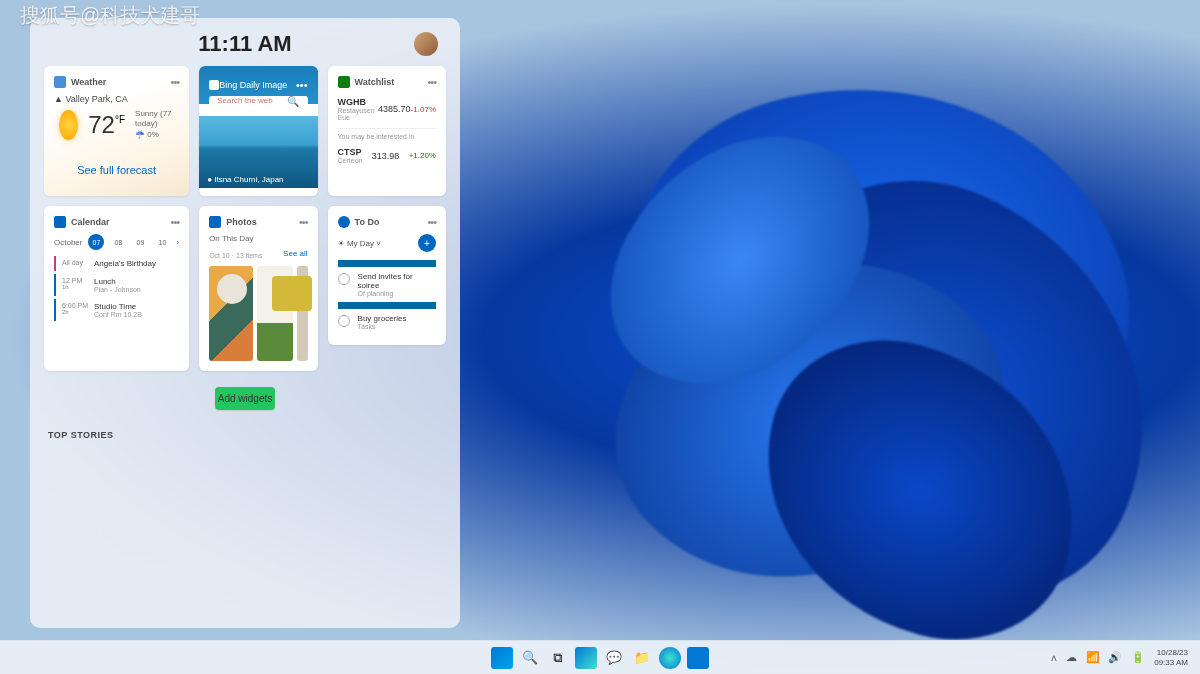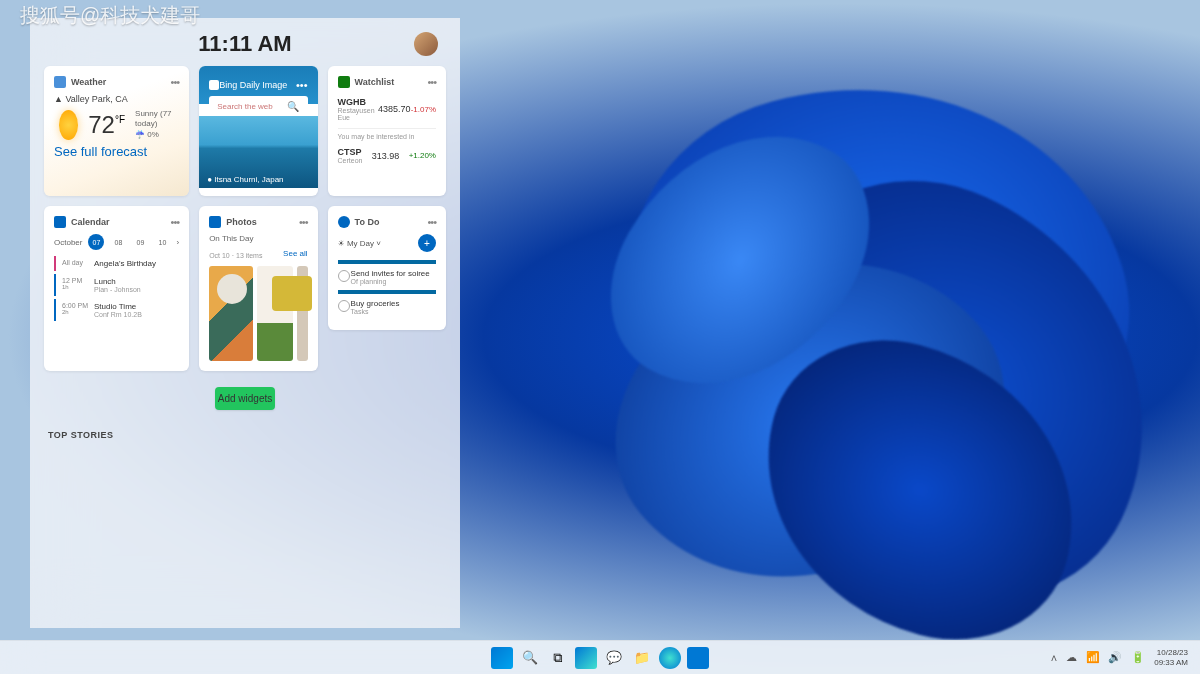--- a/index.html
+++ b/index.html
@@ -1,42 +1,42 @@
 <!DOCTYPE html>
 <html><head>
 <meta charset="utf-8">
 <style>
 *{box-sizing:border-box;margin:0;padding:0;font-family:'Segoe UI',sans-serif}
 body{width:1200px;height:674px;overflow:hidden;position:relative;background:linear-gradient(135deg,#a8c5e0 0%,#9db8d4 100%)}
 .desktop{position:absolute;inset:0;background:radial-gradient(ellipse at 70% 50%,#0a4fd6 0%,#0638a0 30%,#a8c5e0 70%)}
 .bloom{position:absolute;right:0;top:0;width:850px;height:640px}
 .petal{position:absolute;border-radius:50% 80% 50% 80%;filter:blur(1px)}
 .watermark{position:absolute;top:2px;left:20px;font-size:20px;color:rgba(255,255,255,0.85);font-weight:500;z-index:100;text-shadow:0 1px 2px rgba(0,0,0,0.3)}
-.widgets-panel{position:absolute;left:30px;top:18px;width:430px;height:610px;background:rgba(240,243,248,0.82);backdrop-filter:blur(30px);border-radius:0;padding:10px 14px;overflow:hidden}
+.widgets-panel{position:absolute;left:30px;top:18px;width:430px;height:610px;background:rgba(240,243,248,0.82);backdrop-filter:blur(30px);border-radius:10px;padding:10px 14px;overflow:hidden}
 .panel-header{display:flex;justify-content:space-between;align-items:center;padding:4px 8px 10px;position:relative}
 .time{font-size:22px;font-weight:600;color:#222;position:absolute;left:50%;transform:translateX(-50%)}
 .avatar{width:24px;height:24px;border-radius:50%;background:linear-gradient(135deg,#d4a574,#8b5a3c);margin-left:auto}
 .widget-grid{display:grid;grid-template-columns:1fr 1fr 1fr;gap:10px}
 .widget{background:#fff;border-radius:6px;padding:10px;box-shadow:0 1px 3px rgba(0,0,0,0.08);font-size:10px}
 .widget-header{display:flex;align-items:center;gap:5px;margin-bottom:6px}
 .widget-icon{width:12px;height:12px;border-radius:2px}
 .widget-title{font-size:9px;color:#555;font-weight:600;flex:1}
 .widget-menu{color:#888;font-size:11px;letter-spacing:-1px}
 .weather{background:linear-gradient(160deg,#fff 30%,#fef5e6 70%,#f5e8d0)}
 .weather-loc{font-size:9px;color:#444;margin:2px 0 5px}
 .weather-main{display:flex;align-items:center;gap:10px;padding:0 5px}
 .sun{width:30px;height:30px;border-radius:50%;background:radial-gradient(circle,#ffd23f,#ffa500);box-shadow:0 0 8px rgba(255,165,0,0.4)}
 .temp{font-size:24px;font-weight:300;color:#333}
 .weather-desc{font-size:8px;color:#666;line-height:1.3}
-.weather-link{font-size:13px;color:#0067c0;text-align:left;margin-top:4px}
+.weather-link{font-size:11px;color:#0067c0;text-align:center;margin-top:24px}
 .bing{padding:0;overflow:hidden;position:relative;height:130px}
 .bing-top{background:linear-gradient(180deg,#1a7db8,#2590cc);height:38px;padding:6px 10px;display:flex;align-items:center;}
 .bing-title{color:#fff;font-size:9px}
 .bing-menu{color:#fff;margin-left:auto;font-size:11px}
-.search-bar{background:#fff;border-radius:3px;height:20px;margin:0 10px;display:flex;align-items:center;padding:0 8px;position:relative;top:-8px}
+.search-bar{background:#fff;border-radius:3px;height:20px;margin:0 10px;display:flex;padding:0 8px;position:relative;top:-8px}
 .search-text{font-size:8px;color:#c77;flex:1}
 .search-icon{color:#0067c0;font-size:10px}
 .bing-img{height:72px;background:linear-gradient(180deg,#5ab8e0 0%,#3aa0d0 40%,#1e7aa8 45%,#0d5580 100%);position:relative;margin-top:-8px}
 .bing-caption{position:absolute;bottom:4px;left:8px;color:#fff;font-size:8px}
 .finance-row{display:flex;justify-content:space-between;align-items:center;padding:3px 0;font-size:9px}
 .finance-sym{font-weight:600;color:#333}
 .finance-sub{font-size:7px;color:#999}
 .finance-val{color:#333}
 .finance-chg{font-size:8px}
 .neg{color:#d13438}.pos{color:#107c10}
@@ -50,21 +50,21 @@
 .event-title{font-size:8px;color:#333;font-weight:500}
 .event-sub{font-size:7px;color:#999}
 .photos{grid-row:span 1}
 .photos-sub{font-size:8px;color:#666;margin:2px 0 6px}
 .photos-meta{font-size:7px;color:#999}
 .see-all{font-size:8px;color:#0067c0;float:right}
 .photo-grid{display:grid;grid-template-columns:1.2fr 1fr 0.3fr;gap:4px;height:95px;margin-top:6px}
 .photo{border-radius:3px}
 .todo-header{display:flex;align-items:center;gap:5px;margin:4px 0 8px;font-size:8px;color:#555}
 .add-task{width:18px;height:18px;border-radius:50%;background:#0067c0;color:#fff;display:flex;align-items:center;justify-content:center;margin-left:auto;font-size:10px}
-.task{display:flex;gap:1px;padding:5px 0;border-top:4px solid #0369a1;align-items:flex-start}
+.task{display:flex;gap:8px;padding:5px 0;border-top:7px solid #0369a1;align-items:flex-start}
 .task-circle{width:12px;height:12px;border:1.5px solid #aaa;border-radius:50%;flex-shrink:0;margin-top:1px}
 .task-title{font-size:8px;color:#333}
 .task-sub{font-size:7px;color:#999}
 .add-widgets{grid-column:1/-1;text-align:center;padding:6px;background:transparent}
 .add-btn{display:inline-block;background:#22c55e;padding:6px 3px;border-radius:4px;font-size:10px;color:#333;box-shadow:0 1px 2px rgba(0,0,0,0.1)}
 .stories{grid-column:1/-1;background:transparent;padding:4px}
 .stories-title{font-size:9px;font-weight:600;color:#444;margin-bottom:8px;letter-spacing:0.5px}
 .story-row{display:grid;grid-template-columns:1fr 1fr;gap:14px}
 .story-src{font-size:7px;color:#888;display:flex;align-items:center;gap:4px;margin-bottom:3px}
 .src-dot{width:8px;height:8px;border-radius:50%}

